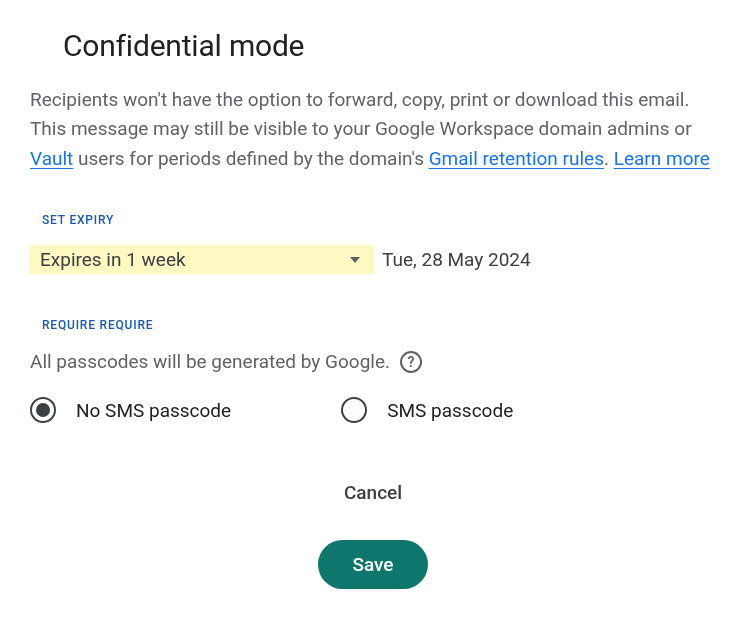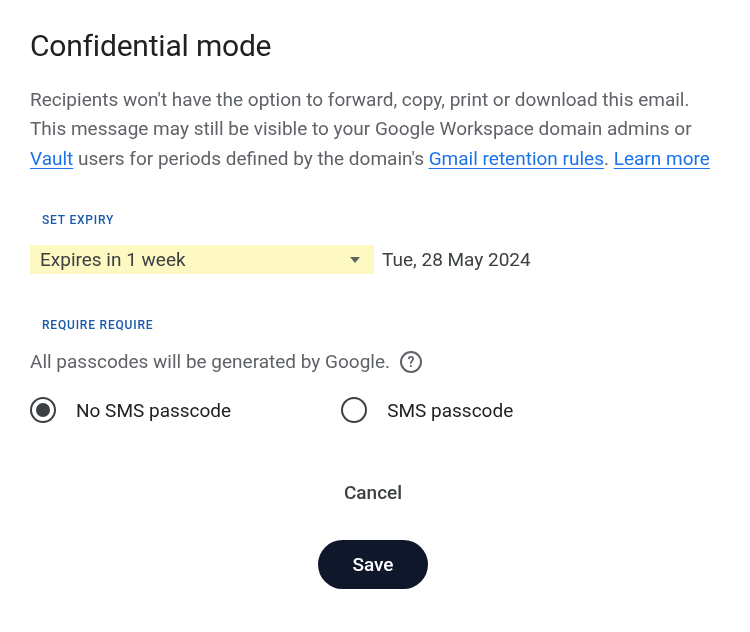--- a/index.html
+++ b/index.html
@@ -10,20 +10,21 @@
       height: 632px;
       padding: 28px 30px;
       color: #202124;
     }
     .title {
       font-size: 30px;
       font-weight: 400;
       color: #202124;
       margin-bottom: 22px;
       letter-spacing: -0.2px;
+      margin-left: 33px;
     }
     .description {
       font-size: 19px;
       line-height: 1.55;
       color: #5f6368;
       margin-bottom: 40px;
     }
     .description a {
       color: #1a73e8;
       text-decoration: underline;
@@ -127,21 +128,21 @@
       background: none;
       border: none;
       font-size: 19px;
       font-weight: 500;
       color: #3c4043;
       cursor: pointer;
       padding: 10px 8px;
       font-family: inherit;
     }
     .btn-save {
-      background: #0f172a;
+      background: #0f766e;
       color: #fff;
       border: none;
       border-radius: 26px;
       font-size: 19px;
       font-weight: 500;
       padding: 13px 34px;
       cursor: pointer;
       font-family: inherit;
     }
   </style>

